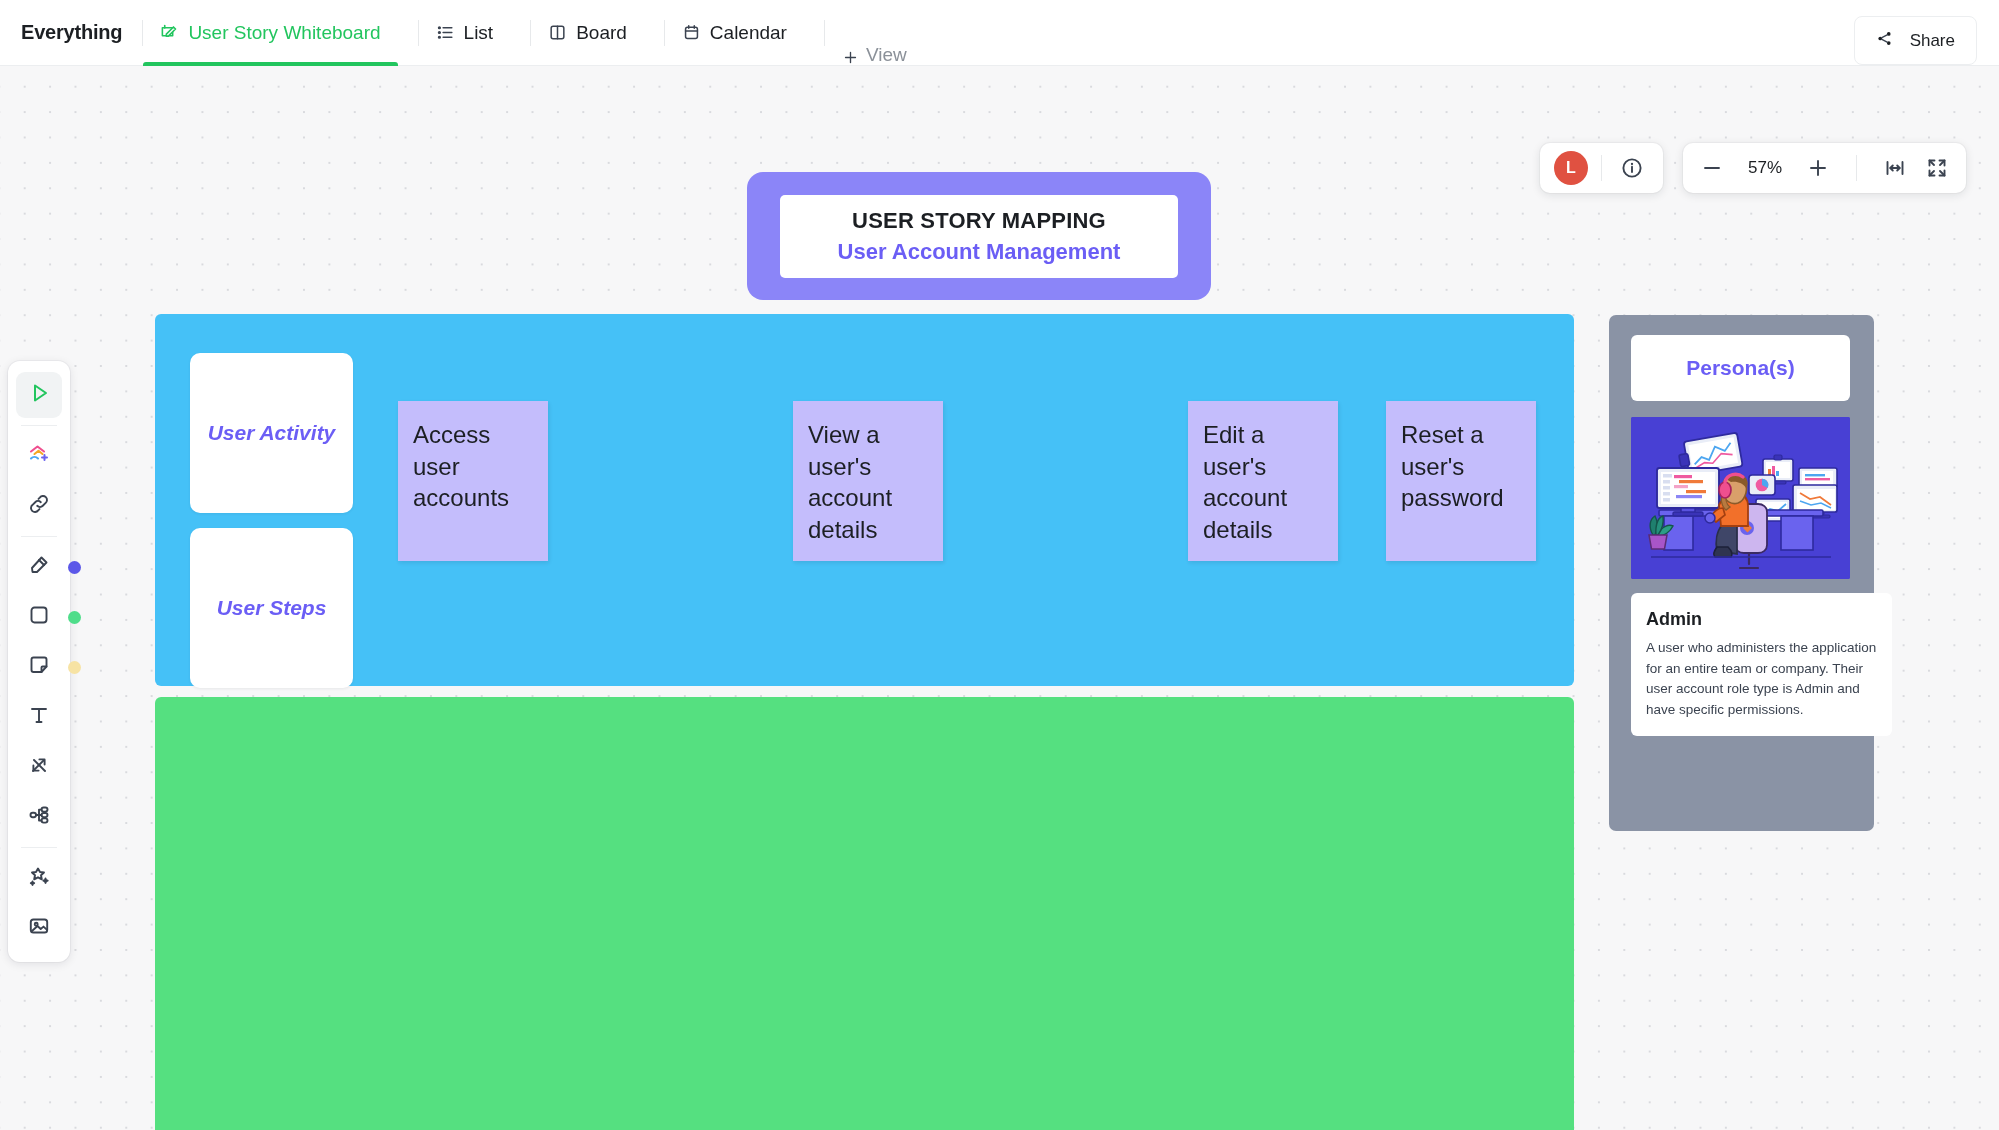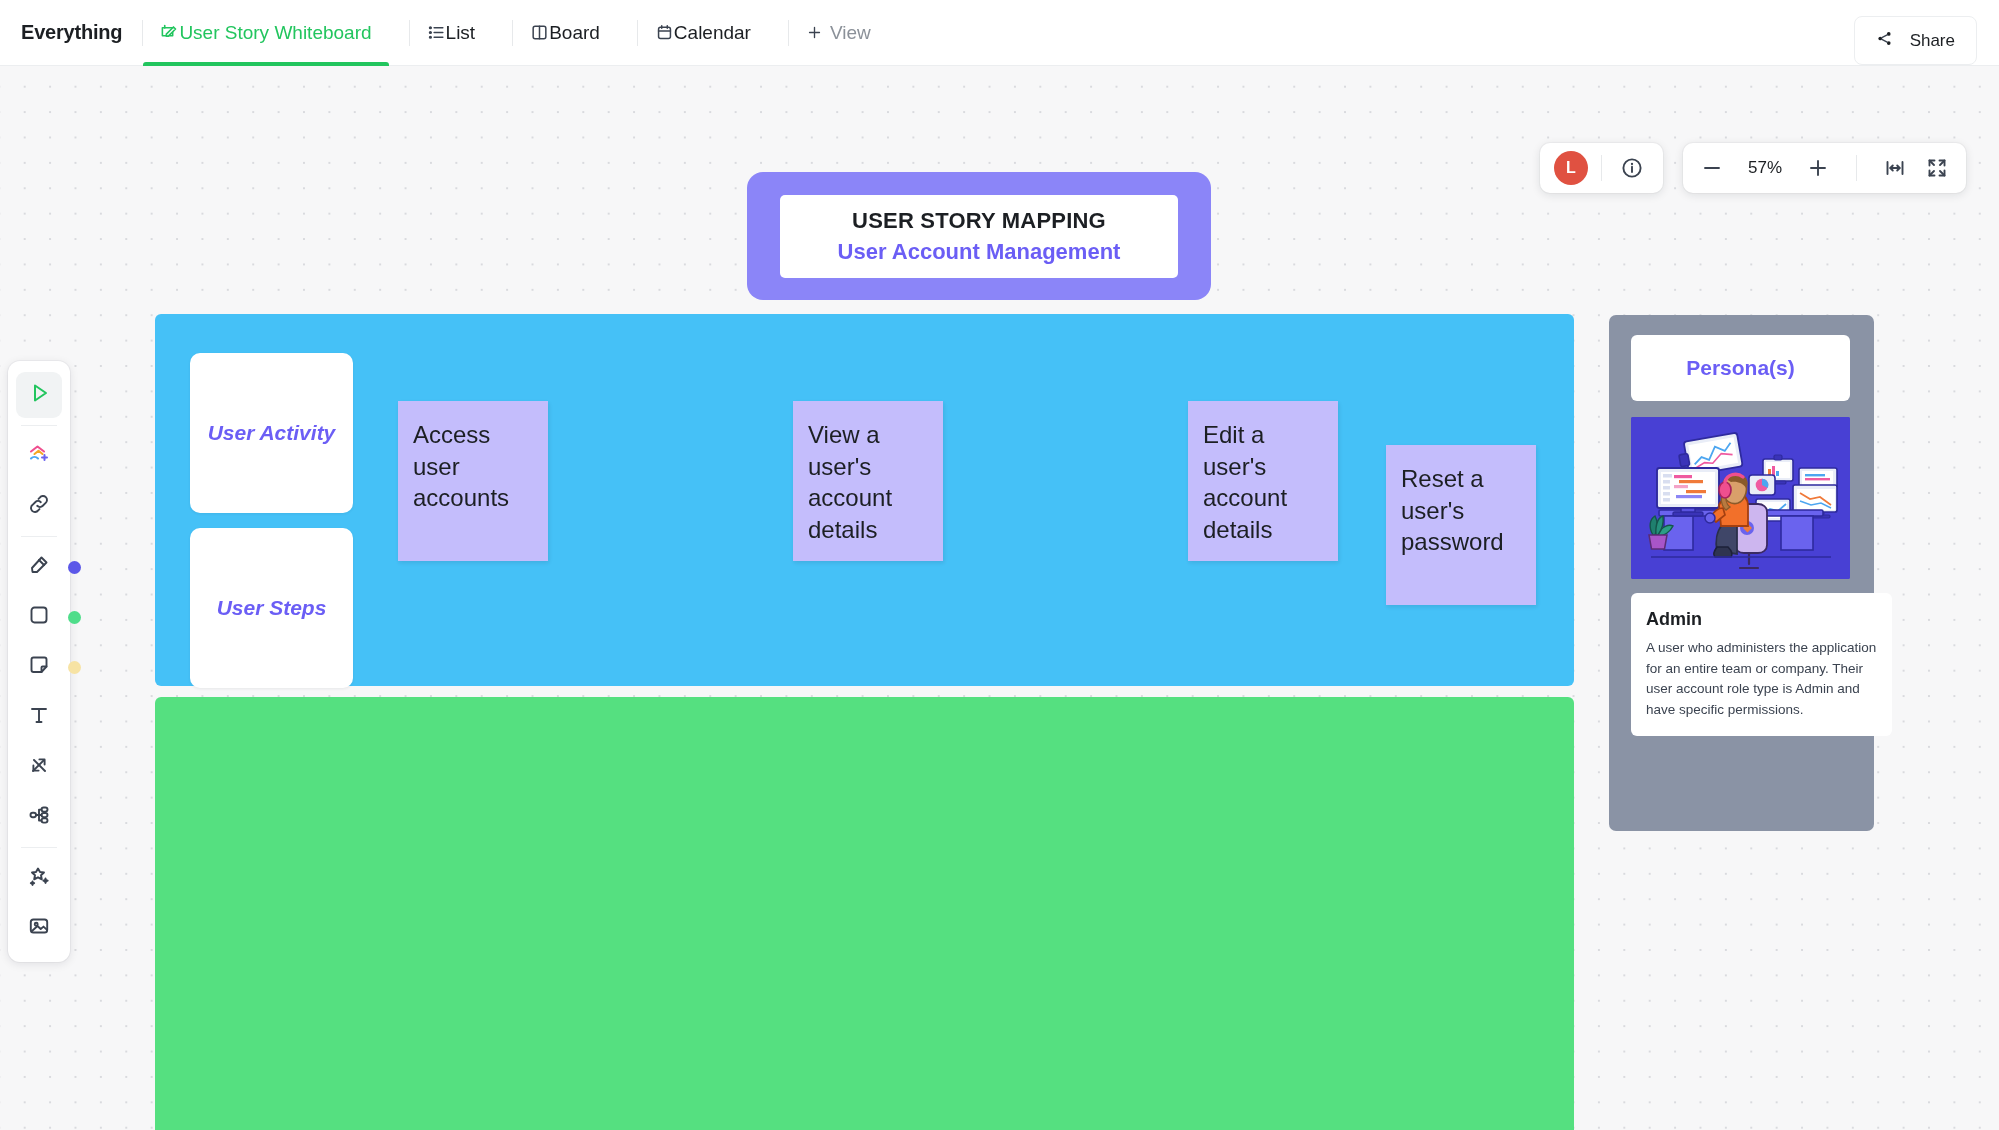--- a/index.html
+++ b/index.html
@@ -22,32 +22,32 @@
     z-index: 40;
   }
   .everything {
     font-size: 20px; font-weight: bold; color: #1c1f23;
     margin-left: 21px; letter-spacing: -0.2px;
   }
   .tabsep {
     width: 1px; height: 26px; background: #e7e9eb; margin: 0 0 0 20px;
   }
   .tab {
-    display: flex; align-items: center; 
+    display: flex; align-items: center; gap: 9px;
     height: 66px; padding: 0 17px;
     font-size: 19px; color: #1c1f23; cursor: pointer;
     position: relative; white-space: nowrap;
   }
   .tab.active { color: #22c55e; font-weight: normal; }
   .tab.active::after {
     content: ""; position: absolute; left: 0px; right: 0px; bottom: 0;
     height: 4px; background: #22c55e; border-radius: 3px 3px 0 0;
   }
   .tab .ticon { display: flex; align-items: center; }
-  .tab.addview { color: #8b9199; gap: 7px; }
+  .tab.addview { color: #8b9199; gap: 7px; align-items: flex-end; }
   .share-btn {
     position: absolute; right: 22px; top: 16px;
     display: flex; align-items: center; gap: 17px;
     height: 49px; padding: 0 21px;
     border: 1px solid #eceef0; border-radius: 8px;
     background: #fff; font-size: 17px; color: #1c1f23; cursor: pointer;
   }
 
   
   .canvas {
@@ -117,21 +117,21 @@
   .note {
     position: absolute; width: 150px; height: 160px;
     background: #c4bdfc;
     padding: 18px 14px 0 15px;
     font-size: 24px; line-height: 1.32; color: #1c1f23;
     box-shadow: 1px 2px 4px rgba(16,24,40,.10);
   }
   .n1 { left: 398px; top: 335px; }
   .n2 { left: 793px; top: 335px; }
   .n3 { left: 1188px; top: 335px; }
-  .n4 { left: 1386px; top: 335px; margin-top: 44px; }
+  .n4 { left: 1386px; top: 335px; }
 
   
   .persona-panel {
     position: absolute; left: 1609px; top: 249px;
     width: 265px; height: 516px;
     background: #8a93a5; border-radius: 7px;
     padding: 20px 22px;
   }
   .persona-head {
     width: 219px; height: 66px; background: #fff; border-radius: 6px;

